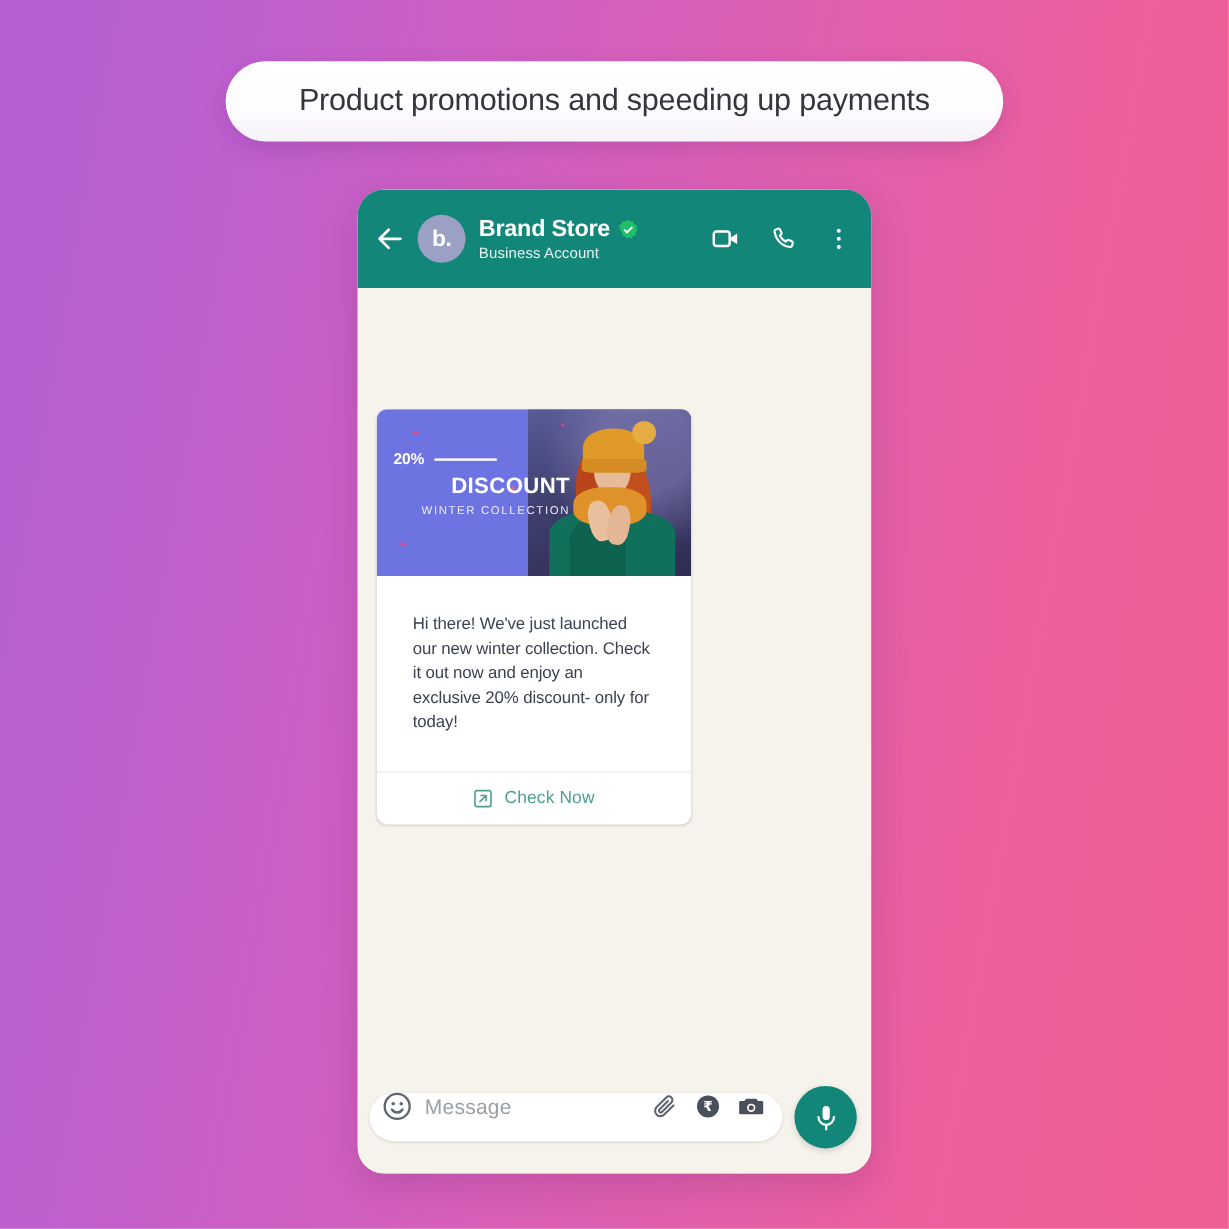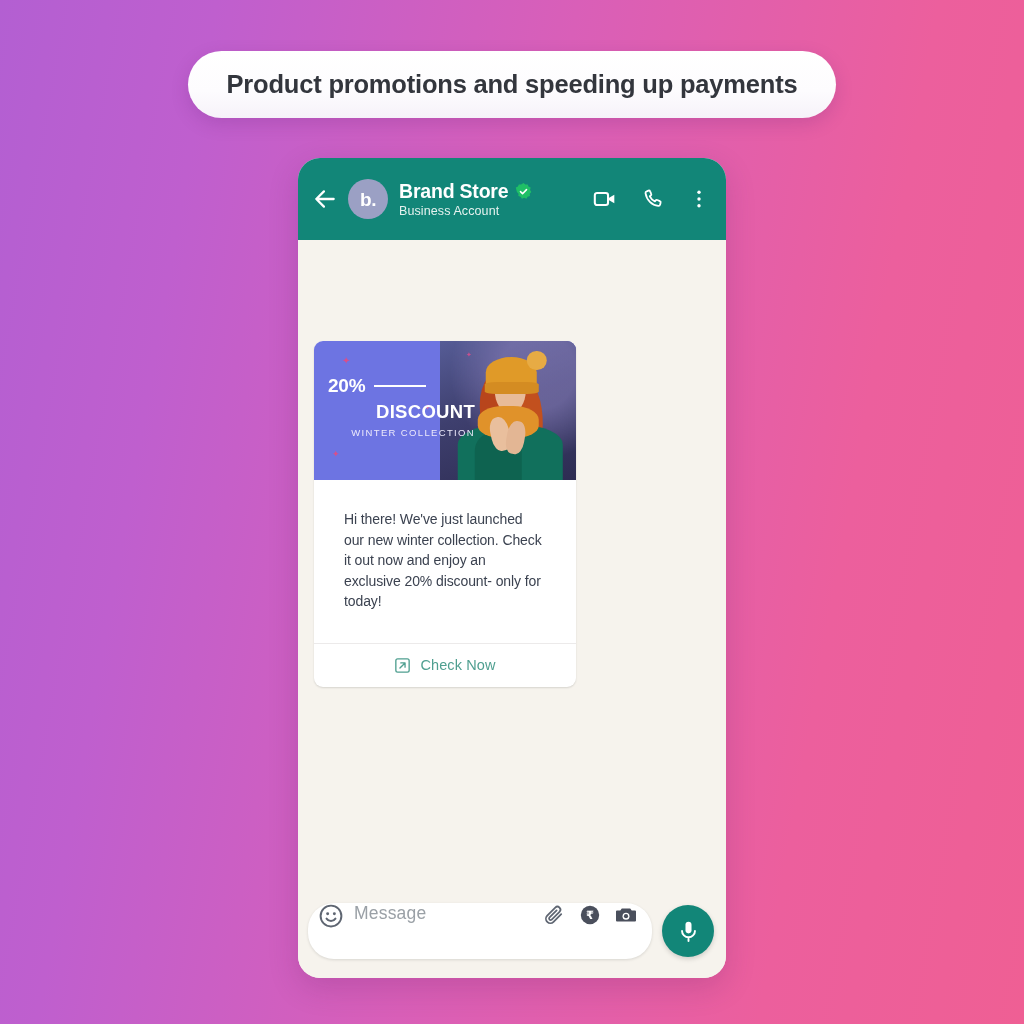--- a/index.html
+++ b/index.html
@@ -12,21 +12,21 @@
 
   
   .title-pill{
     position:absolute;left:188px;top:51px;width:648px;height:67px;
     background:linear-gradient(180deg,#ffffff 0%,#fdfcfe 60%,#f6f2f9 100%);
     border-radius:34px;
     box-shadow:0 6px 18px rgba(90,30,110,.18);
     display:flex;align-items:center;justify-content:center;
   }
   .title-pill span{
-    font-size:25.5px;font-weight:bold;color:#33363d;letter-spacing:-.2px;
+    font-size:25.5px;font-weight:normal;color:#33363d;letter-spacing:-.2px;
   }
 
   
   .phone{
     position:absolute;left:298px;top:158px;width:428px;height:820px;
     border-radius:22px;background:#f6f3ed;overflow:hidden;
     box-shadow:0 10px 30px rgba(80,20,90,.18);
   }
 
   
@@ -79,21 +79,21 @@
   .jacket2{left:20%;top:64%;width:40%;height:38%;background:#0e6350;border-radius:36% 30% 4% 4%;}
   .face{left:37%;top:19%;width:26%;height:30%;background:#e8bb98;border-radius:46% 46% 50% 50%/44% 44% 58% 58%;}
   .scarf{left:22%;top:43%;width:52%;height:25%;background:#e0922a;border-radius:42% 42% 38% 38%;}
   .beanie{left:29%;top:6%;width:44%;height:24%;background:#e09a28;border-radius:50% 50% 14% 14%;}
   .beanie-brim{left:28%;top:25%;width:46%;height:9%;background:#d48c22;border-radius:22%;}
   .pom{left:64%;top:1%;width:17%;height:15%;background:#e7ab44;border-radius:50%;}
   .hand1{left:33%;top:52%;width:16%;height:26%;background:#e9bf9d;border-radius:44% 44% 40% 40%;transform:rotate(-13deg);}
   .hand2{left:47%;top:55%;width:15%;height:25%;background:#e3b694;border-radius:44% 44% 40% 40%;transform:rotate(10deg);}
   .promo-txt{position:absolute;left:14px;top:34px;z-index:3;}
   .p-20{display:flex;align-items:center;gap:9px;}
-  .p-20 b{color:#fff;font-size:19px;font-weight:bold;letter-spacing:-.2px;}
+  .p-20 b{color:#fff;font-size:13px;font-weight:bold;letter-spacing:-.2px;}
   .p-rule{width:52px;height:2px;background:#fff;display:block;}
   .p-disc{color:#fff;font-size:18.5px;font-weight:bold;letter-spacing:.3px;margin-top:4px;margin-left:48px;}
   .p-wint{color:#ece9fb;font-size:9.5px;letter-spacing:1.35px;margin-top:4px;text-align:right;}
   .star{position:absolute;color:#d94f8a;font-size:10px;z-index:2;}
   .s1{left:28px;top:14px;}
   .s2{left:110px;top:62px;font-size:8px;color:#e0619a;}
   .s3{left:18px;top:108px;font-size:9px;}
   .s4{left:152px;top:10px;font-size:7px;color:#c94f8f;}
 
   .card-body{padding:13px 14px 13px 14px;}
@@ -107,22 +107,22 @@
   }
   .cta-label{color:#4f9f90;font-size:14.5px;letter-spacing:.1px;}
   .cta svg{display:block;}
 
   
   .input-row{
     position:absolute;left:0;right:0;bottom:0;height:78px;
     display:flex;align-items:center;padding:0 12px 16px 10px;box-sizing:border-box;
   }
   .input-pill{
-    flex:1 1 auto;height:56px;background:#fff;border-radius:26px;
-    display:flex;align-items:flex-start;padding:0 14px 18px 10px;box-sizing:border-box;
+    flex:1 1 auto;height:40px;background:#fff;border-radius:26px;
+    display:flex;align-items:center;padding:0 14px 18px 10px;box-sizing:border-box;
     box-shadow:0 1px 3px rgba(0,0,0,.12);margin-right:10px;
   }
   .emoji-ic{width:26px;height:26px;flex:0 0 auto;margin-right:10px;}
   .msg-ph{flex:1 1 auto;color:#9aa0a6;font-size:17.5px;letter-spacing:.2px;}
   .pill-icons{display:flex;align-items:center;gap:13px;flex:0 0 auto;}
   .pill-icons svg{display:block;}
   .mic-btn{
     width:52px;height:52px;border-radius:50%;background:#128678;flex:0 0 auto;
     display:flex;align-items:center;justify-content:center;
     box-shadow:0 2px 5px rgba(0,0,0,.16);

